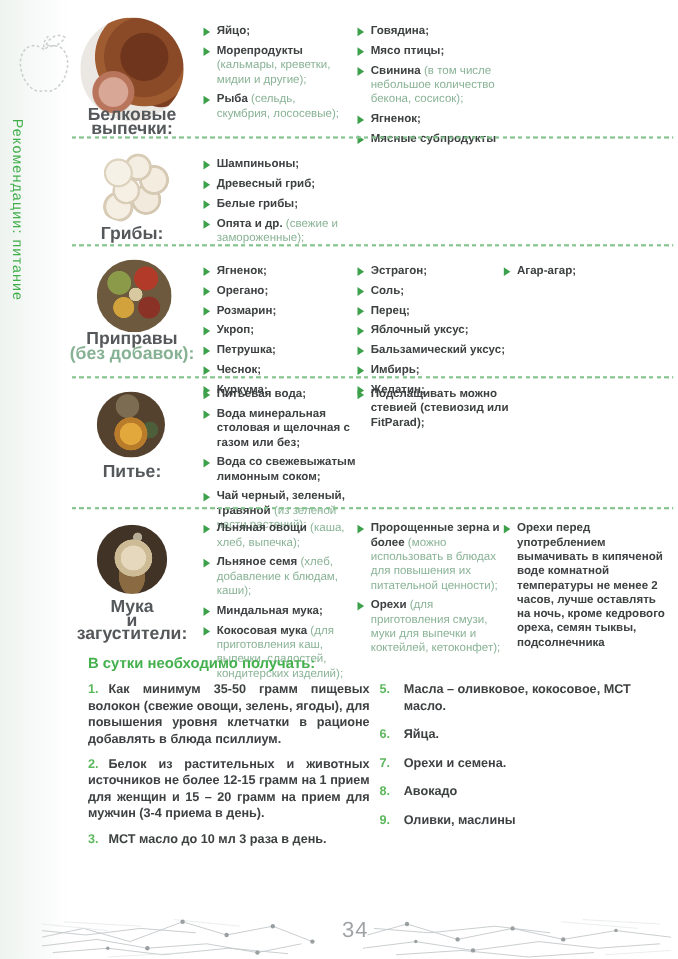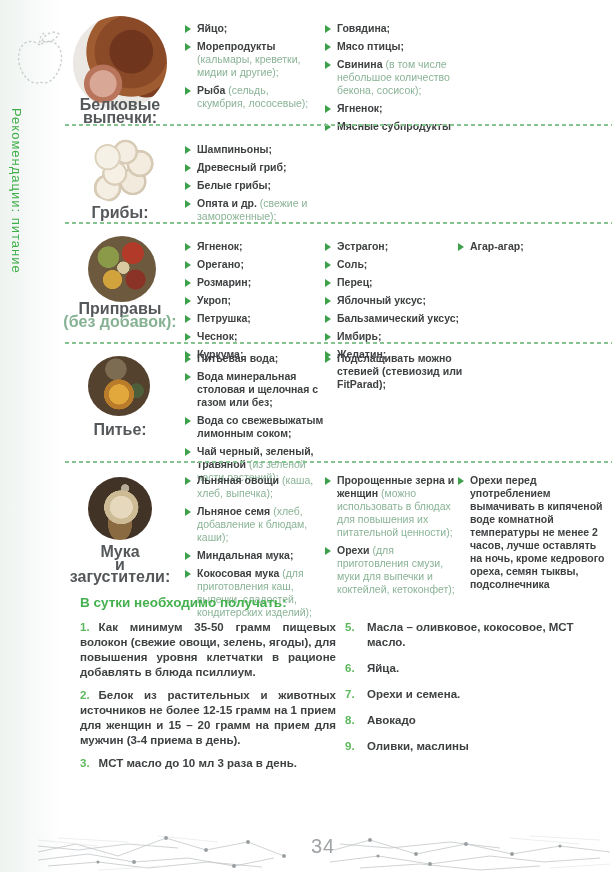--- a/index.html
+++ b/index.html
@@ -282,21 +282,21 @@
         <span><b>Миндальная мука;</b></span>
       </div>
       <div class="li">
         <span class="tri"></span>
         <span><b>Кокосовая мука</b><span class="lt"> (для приготовления каш, выпечки, сладостей, кондитерских изделий);</span></span>
       </div>
     </div>
   <div class="col" style="left:325px;top:474px;width:142px">
       <div class="li">
         <span class="tri"></span>
-        <span><b>Пророщенные зерна и женщин</b><span class="lt"> (можно использовать в блюдах для повышения их питательной ценности);</span></span>
+        <span><b>Пророщенные зерна и более</b><span class="lt"> (можно использовать в блюдах для повышения их питательной ценности);</span></span>
       </div>
       <div class="li">
         <span class="tri"></span>
         <span><b>Орехи</b><span class="lt"> (для приготовления смузи, муки для выпечки и коктейлей, кетоконфет);</span></span>
       </div>
     </div>
   <div class="col" style="left:458px;top:474px;width:150px">
       <div class="li">
         <span class="tri"></span>
         <span><b>Орехи перед употреблением вымачивать в кипяченой воде комнатной температуры не менее 2 часов, лучше оставлять на ночь, кроме кедрового ореха, семян тыквы, подсолнечника</b></span>

